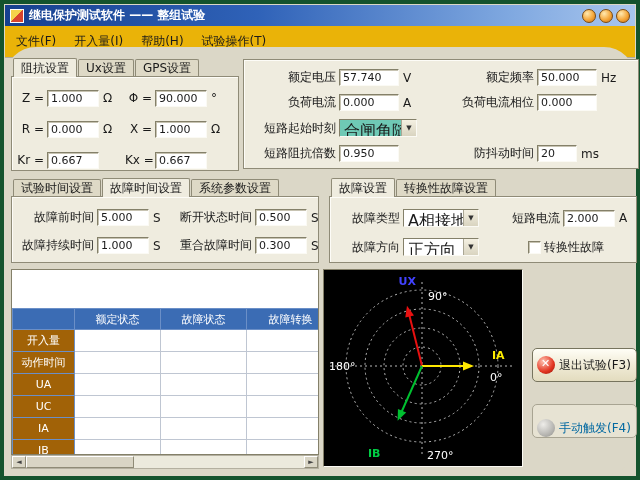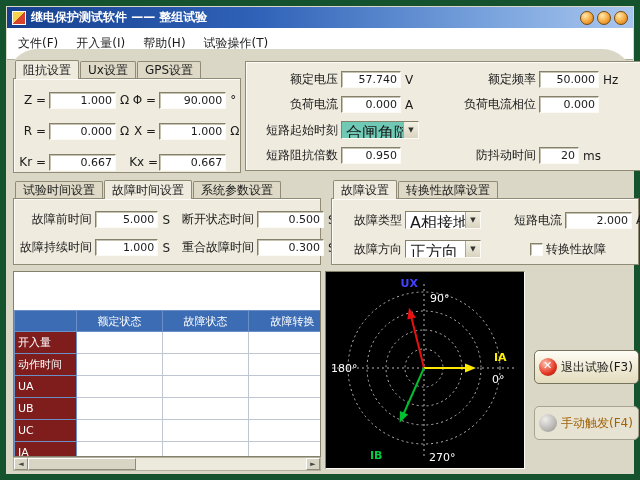--- a/index.html
+++ b/index.html
@@ -1,88 +1,88 @@
 <!DOCTYPE html>
 <html><head>
 <meta charset="utf-8">
 <style>
   *{box-sizing:border-box;margin:0;padding:0;}
   html,body{width:640px;height:480px;overflow:hidden;}
   body{font-family:"DejaVu Sans","Liberation Sans",sans-serif;font-size:12px;color:#1a1a1a;background:#8f8f8f;}
-  .window{position:absolute;inset:0;border:6px solid #14532d;background:#dbd7c7;}
+  .window{position:absolute;inset:0;border:4px solid #14532d;background:#dbd7c7;}
 
   
   .titlebar{position:absolute;top:1px;left:1px;right:1px;height:21px;display:flex;align-items:center;gap:5px;padding:0 5px;
     background:linear-gradient(90deg,#16408f 0%,#2f62b8 40%,#7fa8e0 80%,#a9c6ee 100%);}
   .titlebar .title{color:#fff;font-weight:bold;font-size:12px;white-space:nowrap;}
   .app-icon{width:14px;height:14px;border:1px solid #fff;background:linear-gradient(135deg,#f5d34a 0 50%,#d8442e 50% 100%);flex:0 0 14px;}
   .winbtns{margin-left:auto;display:flex;gap:3px;}
   .winbtn{width:14px;height:14px;border-radius:50%;border:1px solid #7a4a10;
     background:radial-gradient(circle at 35% 30%,#ffe9b0,#f5a73a 55%,#c86f16);}
 
   
-  .menubar{position:absolute;top:22px;left:1px;right:1px;height:32px;background:#ffffff;border-bottom:1px solid #b0ac9a;display:flex;align-items:center;padding:12px 2px;}
+  .menubar{position:absolute;top:22px;left:1px;right:1px;height:32px;background:#eab308;border-bottom:1px solid #b0ac9a;display:flex;align-items:center;padding:12px 2px;}
   .menu-item{padding:2px 9px;cursor:default;white-space:nowrap;}
 
   .client{position:absolute;top:43px;left:1px;right:1px;bottom:1px;background:#dbd7c7;border-radius:31px;}
 
   
   .tabpanel{position:absolute;}
   .tabs{display:flex;height:19px;align-items:flex-end;padding-left:2px;position:relative;z-index:2;}
   .tab{height:17px;line-height:16px;padding:0 7px;background:#ded9c6;border:1px solid #8f8b77;border-bottom:none;border-radius:2px 2px 0 0;margin-right:1px;white-space:nowrap;cursor:default;}
   .tab.active{height:19px;line-height:18px;background:#efecdf;margin-bottom:-1px;}
   .panel-body{position:relative;background:#efecdf;border:1px solid #8f8b77;box-shadow:inset 1px 1px 0 #fdfcf7;height:calc(100% - 19px);}
   .groupbox{position:absolute;background:#efecdf;border:1px solid #8f8b77;box-shadow:inset 1px 1px 0 #fdfcf7;}
 
   
   .fcell{display:flex;align-items:center;gap:3px;white-space:nowrap;}
   .lcell{flex:0 0 200px;width:200px;}
   .tl-cell{flex:0 0 150px;width:150px;}
   .fl-cell{flex:0 0 160px;width:160px;}
   .frow{display:flex;align-items:center;}
   .lbl{text-align:right;white-space:nowrap;display:inline-block;}
   .unit{white-space:nowrap;padding-left:1px;}
-  .box{display:inline-block;height:17px;line-height:15px;background:#fff;border:1px solid #848069;border-right-color:#fbfaf4;border-bottom-color:#fbfaf4;box-shadow:inset 1px 1px 0 #c7c3b2;padding:0 3px;text-align:right;font-size:11px;}
-  .w26{width:27px}.w40{width:40px}.w52{width:67px}.w60{width:60px}.w64{width:64px}
+  .box{display:inline-block;height:17px;line-height:15px;background:#fff;border:1px solid #848069;border-right-color:#fbfaf4;border-bottom-color:#fbfaf4;box-shadow:inset 1px 1px 0 #c7c3b2;padding:0 3px;font-size:11px;}
+  .w26{width:27px}.w40{width:40px}.w52{width:52px}.w60{width:60px}.w64{width:64px}
   .w76{width:76px}.w84{width:84px}.w86{width:86px}
   .imp-body{display:grid;grid-template-columns:1fr 1fr;padding:11px 5px 0 5px;row-gap:11px;}
   .rating-body{display:flex;flex-direction:column;gap:8px;padding:9px 6px 0 6px;}
   .stack-body{display:flex;flex-direction:column;gap:11px;padding:12px 6px 0 6px;}
 
   
   .combo{display:inline-flex;align-items:stretch;height:18px;width:76px;border:1px solid #848069;border-right-color:#fbfaf4;border-bottom-color:#fbfaf4;background:#fff;}
   .combo-text{flex:1;padding:1px 4px 0 4px;font-size:16px;overflow:hidden;}
   .combo-btn{width:15px;background:linear-gradient(180deg,#f4f0e2,#d9d4c0);border-left:1px solid #aaa694;font-size:7px;display:flex;align-items:center;justify-content:center;color:#333;}
   .combo.teal .combo-text{background:#6fc9b5;}
 
   
   .checkbox{width:13px;height:13px;background:#fff;border:1px solid #848069;border-right-color:#fbfaf4;border-bottom-color:#fbfaf4;box-shadow:inset 1px 1px 0 #c7c3b2;display:inline-block;}
 
   
   .table-wrap{position:absolute;left:6px;top:222px;width:308px;height:186px;overflow:hidden;border:1px solid #848069;background:#fff;}
   table.res{border-collapse:collapse;table-layout:fixed;width:322px;margin-top:38px;}
   .res th,.res td{border:1px solid #bfc6d2;height:22px;padding:0 3px;font-size:11px;overflow:hidden;}
   .res th{background:#3b6cb4;color:#fff;font-weight:normal;height:21px;border-color:#6b8fc7;text-align:center;}
-  .res td.rowhdr{background:#7f1d1d;color:#fff;border-color:#6b8fc7;text-align:left;}
+  .res td.rowhdr{background:#a16207;color:#fff;border-color:#6b8fc7;text-align:center;}
   .res td.cell{background:#fff;}
   .hscroll{position:absolute;left:6px;top:408px;width:308px;height:14px;background:#eceadd;border:1px solid #b4b0a0;display:flex;align-items:stretch;}
   .sbtn{width:14px;background:#d9d5c5;border:1px solid;border-color:#fff #8f8b77 #8f8b77 #fff;font-size:7px;display:flex;align-items:center;justify-content:center;color:#444;flex:0 0 14px;}
   .sthumb{width:108px;background:#d9d5c5;border:1px solid;border-color:#fff #8f8b77 #8f8b77 #fff;margin-right:auto;}
 
   
   .phasor{position:absolute;left:318px;top:222px;width:200px;height:198px;background:#000;border:1px solid #848069;border-right-color:#fbfaf4;border-bottom-color:#fbfaf4;}
   .phasor .grid circle,.phasor .grid line{stroke:#b8b8b8;stroke-width:1;stroke-dasharray:2 3;fill:none;}
   .phasor text{font-family:"DejaVu Sans",sans-serif;font-size:11px;}
   .phasor text.deg{fill:#fff;}
 
   
   .action-btn{position:absolute;left:527px;width:105px;height:34px;border:1px solid #77745e;border-radius:5px;
     background:linear-gradient(180deg,#fffef6,#f0ebd6 50%,#e3dcbf);display:flex;align-items:center;gap:4px;padding:0 4px;
     font-size:12px;font-family:inherit;cursor:pointer;white-space:nowrap;color:#1a1a1a;}
-  .action-btn.disabled{color:#a16207;background:#e7e3d3;border-color:#a8a492;cursor:default;}
+  .action-btn.disabled{color:#0369a1;background:#e7e3d3;border-color:#a8a492;cursor:default;align-items:flex-end;}
   #btn-start{top:245px}#btn-exit{top:301px}#btn-manual{top:357px}
   .btn-icon{width:18px;height:18px;border-radius:50%;position:relative;flex:0 0 18px;}
   .icon-start{background:radial-gradient(circle at 35% 30%,#c9f5bd,#2fae2f 60%,#157015);}
   .icon-start::after{content:"";position:absolute;left:6px;top:4px;border-left:8px solid #fff;border-top:5px solid transparent;border-bottom:5px solid transparent;}
   .icon-exit{background:radial-gradient(circle at 35% 30%,#ffc0ae,#e23420 60%,#8c1508);}
   .icon-exit::after{content:"✕";position:absolute;left:4px;top:1px;color:#fff;font-size:11px;font-weight:bold;}
   .icon-manual{background:radial-gradient(circle at 35% 30%,#f0f0f0,#a8a8a8 60%,#707070);opacity:.75;}
 </style>
 </head>
 <body>
@@ -287,26 +287,20 @@
               <td class="cell"></td>
             </tr>
         <tr>
               <td class="rowhdr">动作时间</td>
               <td class="cell"></td>
               <td class="cell"></td>
               <td class="cell"></td>
             </tr>
         <tr>
               <td class="rowhdr">UA</td>
-              <td class="cell"></td>
-              <td class="cell"></td>
-              <td class="cell"></td>
-            </tr>
-        <tr>
-              <td class="rowhdr">UB</td>
               <td class="cell"></td>
               <td class="cell"></td>
               <td class="cell"></td>
             </tr>
         <tr>
               <td class="rowhdr">UC</td>
               <td class="cell"></td>
               <td class="cell"></td>
               <td class="cell"></td>
             </tr>

